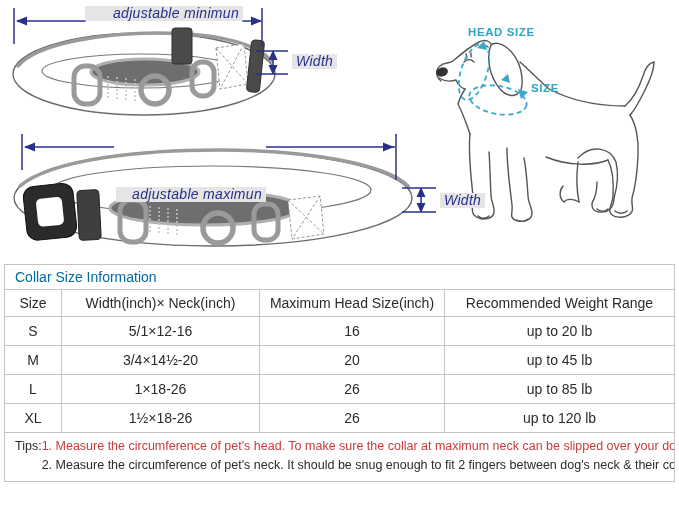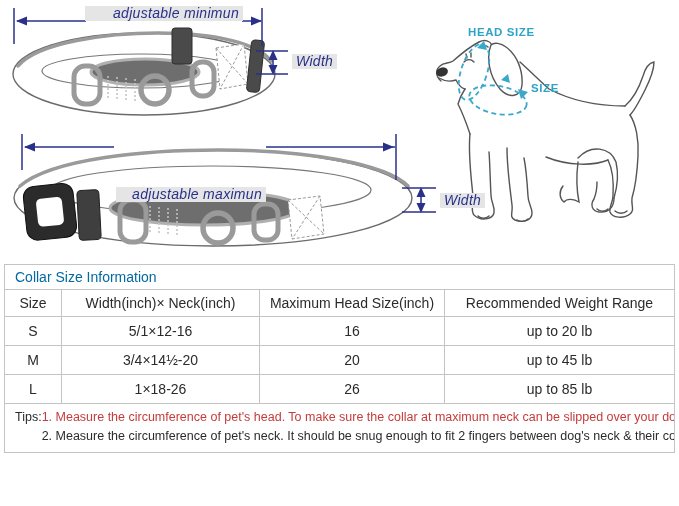--- a/index.html
+++ b/index.html
@@ -189,20 +189,26 @@
         <td>3/4×14½-20</td>
         <td>20</td>
         <td>up to 45 lb</td>
       </tr>
       <tr class="data-row">
         <td>L</td>
         <td>1×18-26</td>
         <td>26</td>
         <td>up to 85 lb</td>
       </tr>
+      <tr class="data-row">
+        <td>XL</td>
+        <td>1½×18-26</td>
+        <td>26</td>
+        <td>up to 120 lb</td>
+      </tr>
       <tr class="tips-row">
         <td colspan="4">
           <div class="tips-flex">
             <span class="tips-label">Tips:</span>
             <span>
               <span class="tip-1">1. Measure the circumference of pet's head.  To make sure the collar at maximum neck can be slipped over your dog's head.</span>
               <span class="tip-2">2. Measure the circumference of pet's neck. It should be snug enough to fit 2 fingers between dog's neck &amp; their collar.</span>
             </span>
           </div>
         </td>

